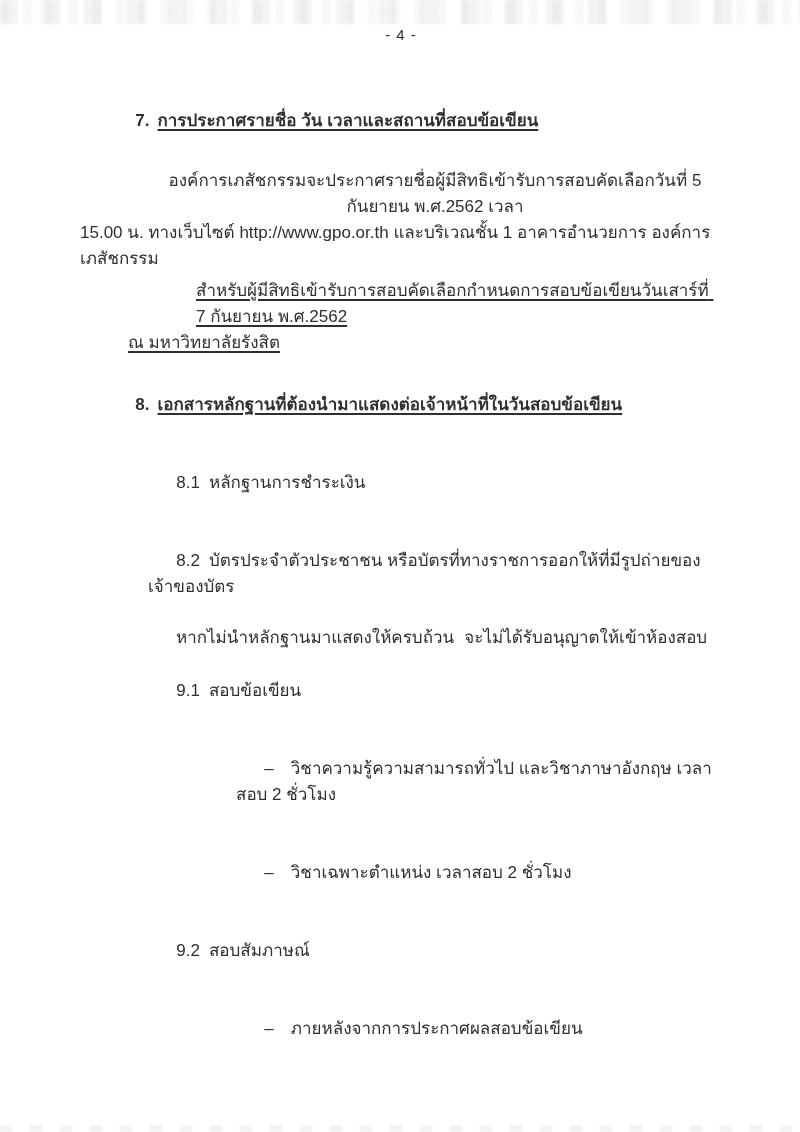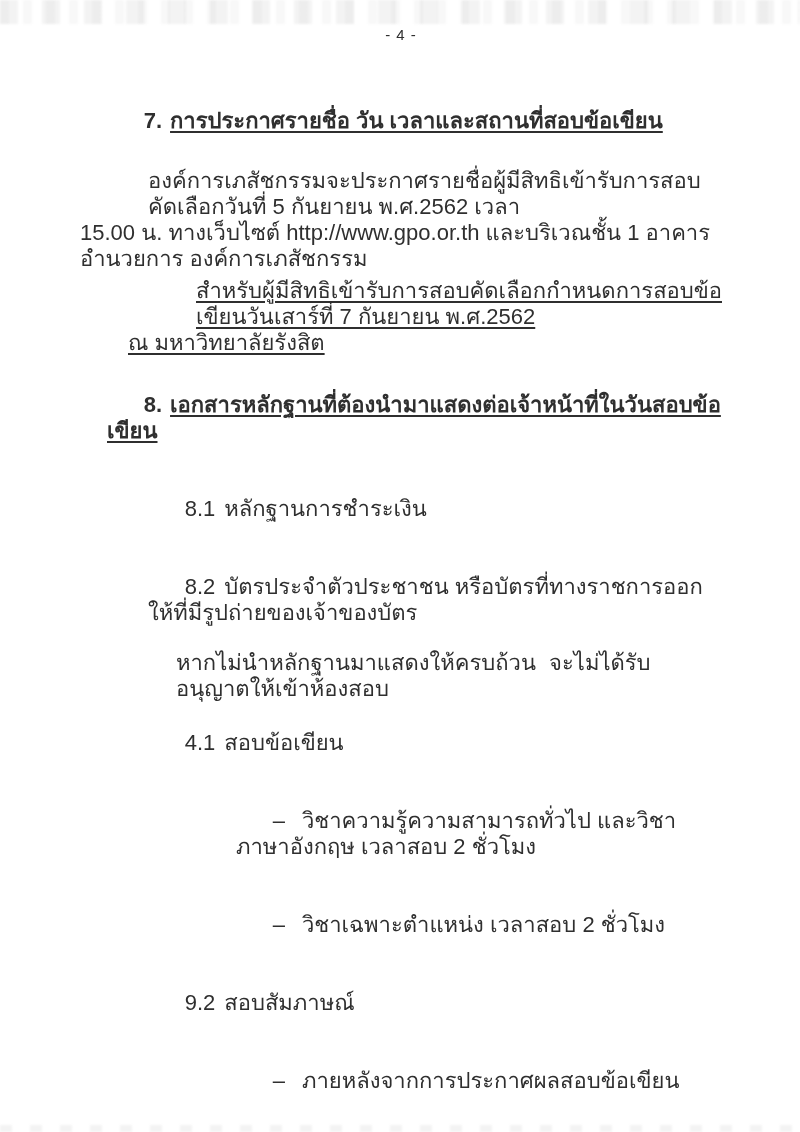--- a/index.html
+++ b/index.html
@@ -20,39 +20,39 @@
       repeating-linear-gradient(90deg, rgba(120,120,120,0.05) 0 9px, rgba(0,0,0,0) 9px 23px);
     filter: blur(1px);
   }
   .noise-bottom {
     position: absolute; bottom: 0; left: 0; right: 0; height: 7px;
     background: repeating-linear-gradient(90deg, rgba(100,100,100,0.08) 0 12px, rgba(0,0,0,0) 12px 30px);
     filter: blur(1px);
   }
   .content { padding: 24px 78px 0 80px; }
 
-  .line { font-size: 22px; line-height: 26px; white-space: pre-wrap; }
+  .line { font-size: 17px; line-height: 26px; white-space: pre-wrap; }
   .pagenum { text-align: center; font-size: 15px; line-height: 22px; letter-spacing: 1px; }
 
   .sec-h { padding-left: 27px; font-weight: 700; }
   .sec-h .num { margin-right: 8px; }
   .sec-h .t { text-decoration: underline; text-underline-offset: 3px; text-decoration-thickness: 1.5px; }
 
   .u { text-decoration: underline; text-underline-offset: 3px; text-decoration-thickness: 1.5px; margin-left: 48px; }
 
   .ind-para  { padding-left: 68px; }
   .ind-sub   { padding-left: 68px; }
   .ind-cont8 { padding-left: 96px; font-family: Liberation Mono, monospace; }
   .ind-bullet{ padding-left: 156px; }
 
   .no { margin-right: 9px; text-align: right; }
   .dash { margin-right: 17px; }
 
   .h7  { margin-top: 36px; }
-  .p1  { margin-top: 8px; }
+  .p1  { margin-top: 8px; text-align: center; }
   .pu  { margin-top: 6px; }
   .h8  { margin-top: 10px; }
 </style>
 </head>
 <body>
 
 <div class="page">
   <div class="noise-top"></div>
 
   <div class="content">
@@ -72,21 +72,21 @@
     </div>
     <div class="line ind-sub">
       <span class="no">8.1</span><span>หลักฐานการชำระเงิน</span>
     </div>
     <div class="line ind-sub">
       <span class="no">8.2</span><span>บัตรประจำตัวประชาชน หรือบัตรที่ทางราชการออกให้ที่มีรูปถ่ายของเจ้าของบัตร</span>
     </div>
     <div class="line ind-cont8">หากไม่นำหลักฐานมาแสดงให้ครบถ้วน จะไม่ได้รับอนุญาตให้เข้าห้องสอบ</div>
 
     <div class="line ind-sub">
-      <span class="no">4.1</span><span>สอบข้อเขียน</span>
+      <span class="no">9.1</span><span>สอบข้อเขียน</span>
     </div>
     <div class="line ind-bullet">
       <span class="dash">–</span><span>วิชาความรู้ความสามารถทั่วไป และวิชาภาษาอังกฤษ เวลาสอบ 2 ชั่วโมง</span>
     </div>
     <div class="line ind-bullet">
       <span class="dash">–</span><span>วิชาเฉพาะตำแหน่ง เวลาสอบ 2 ชั่วโมง</span>
     </div>
     <div class="line ind-sub">
       <span class="no">9.2</span><span>สอบสัมภาษณ์</span>
     </div>

